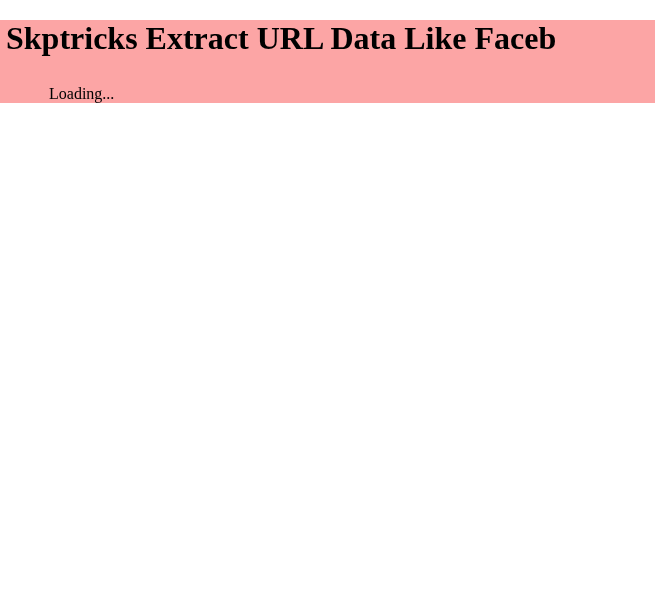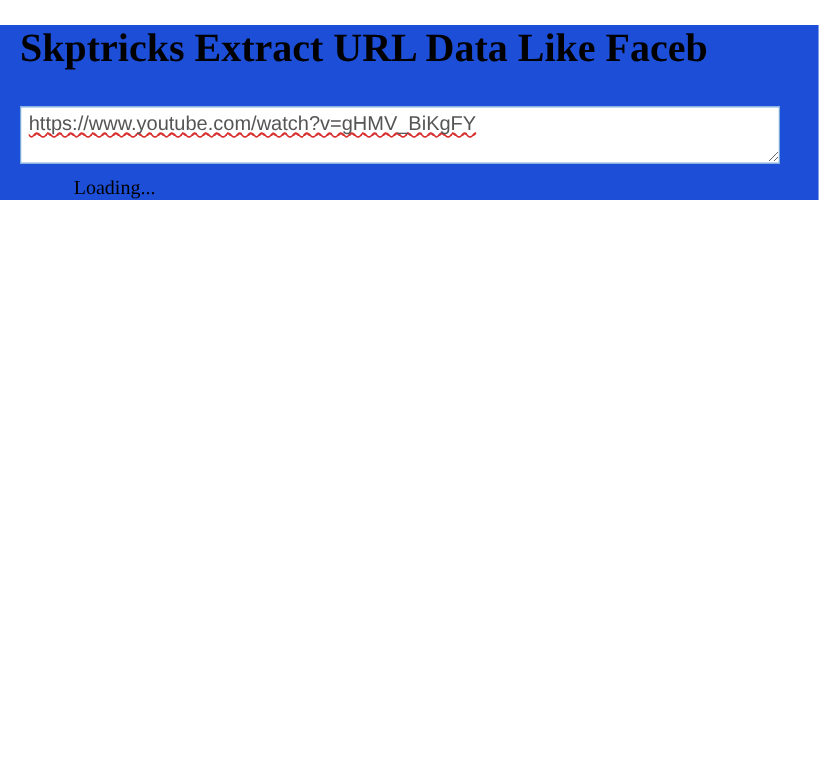--- a/index.html
+++ b/index.html
@@ -8,22 +8,22 @@
     body {
       margin: 0;
       padding: 0;
       font-family: "Times New Roman", Times, serif;
       background: #fff;
       width: 655px;
       height: 608px;
       overflow: hidden;
     }
     .page {
-      padding: 0 16px;
-      background: #1d4ed8;
+      padding: 0 6px;
+      background: #fca5a5;
     }
     h1.title {
       font-size: 32px;
       font-weight: bold;
       margin: 20px 0 28px 0;
       white-space: nowrap;
       color: #000;
     }
     .url-input-wrap {
       width: 608px;
@@ -52,18 +52,15 @@
       color: #000;
       margin-left: 43px;
     }
   </style>
 </head>
 <body>
 
 <div class="page">
   <h1 class="title">Skptricks Extract URL Data Like Faceb</h1>
 
-  <div class="url-input-wrap">
-    <textarea class="url-input" spellcheck="true" style="">https://www.youtube.com/watch?v=gHMV_BiKgFY</textarea>
-  </div>
 
   <div class="status">Loading...</div>
 </div>
 
 </body></html>

